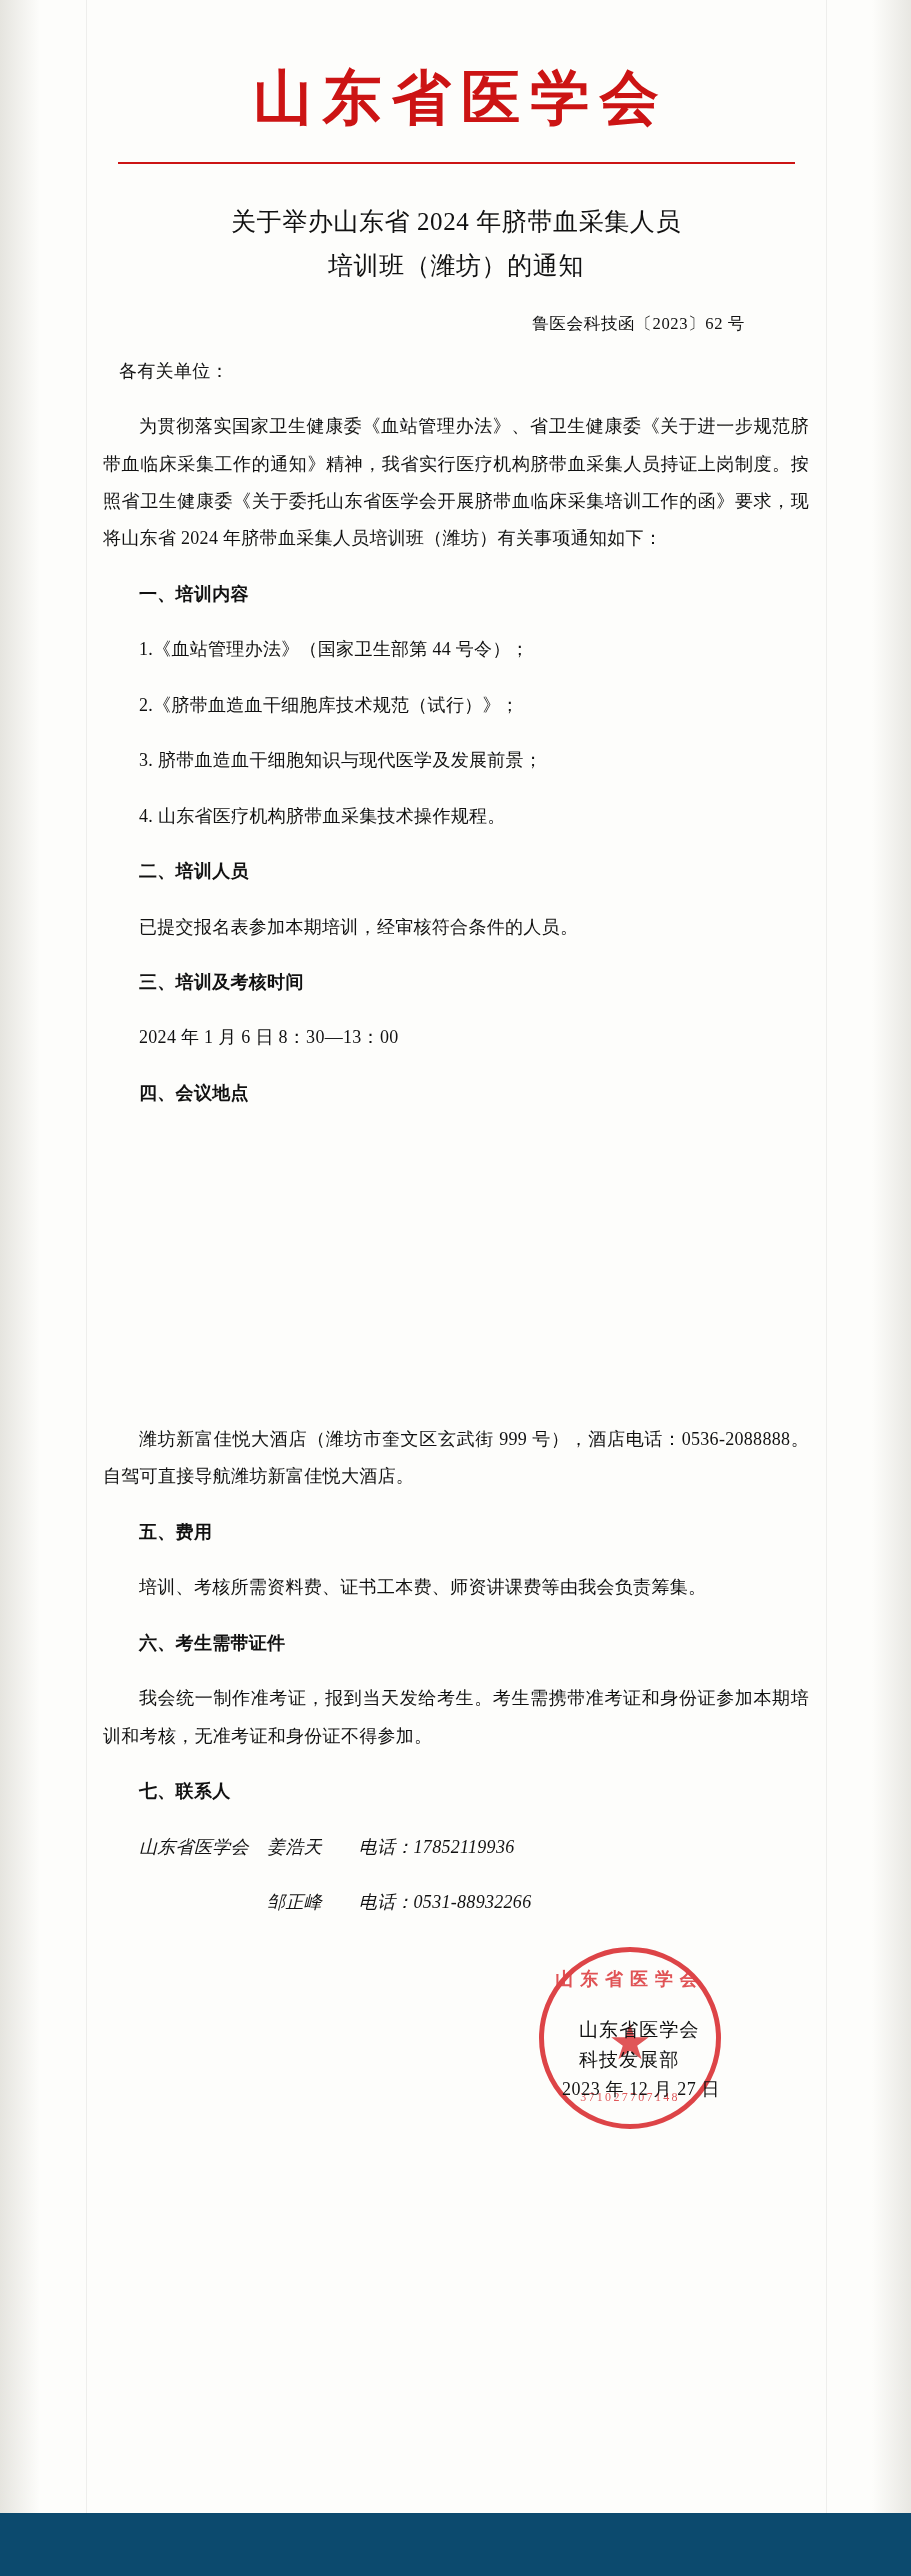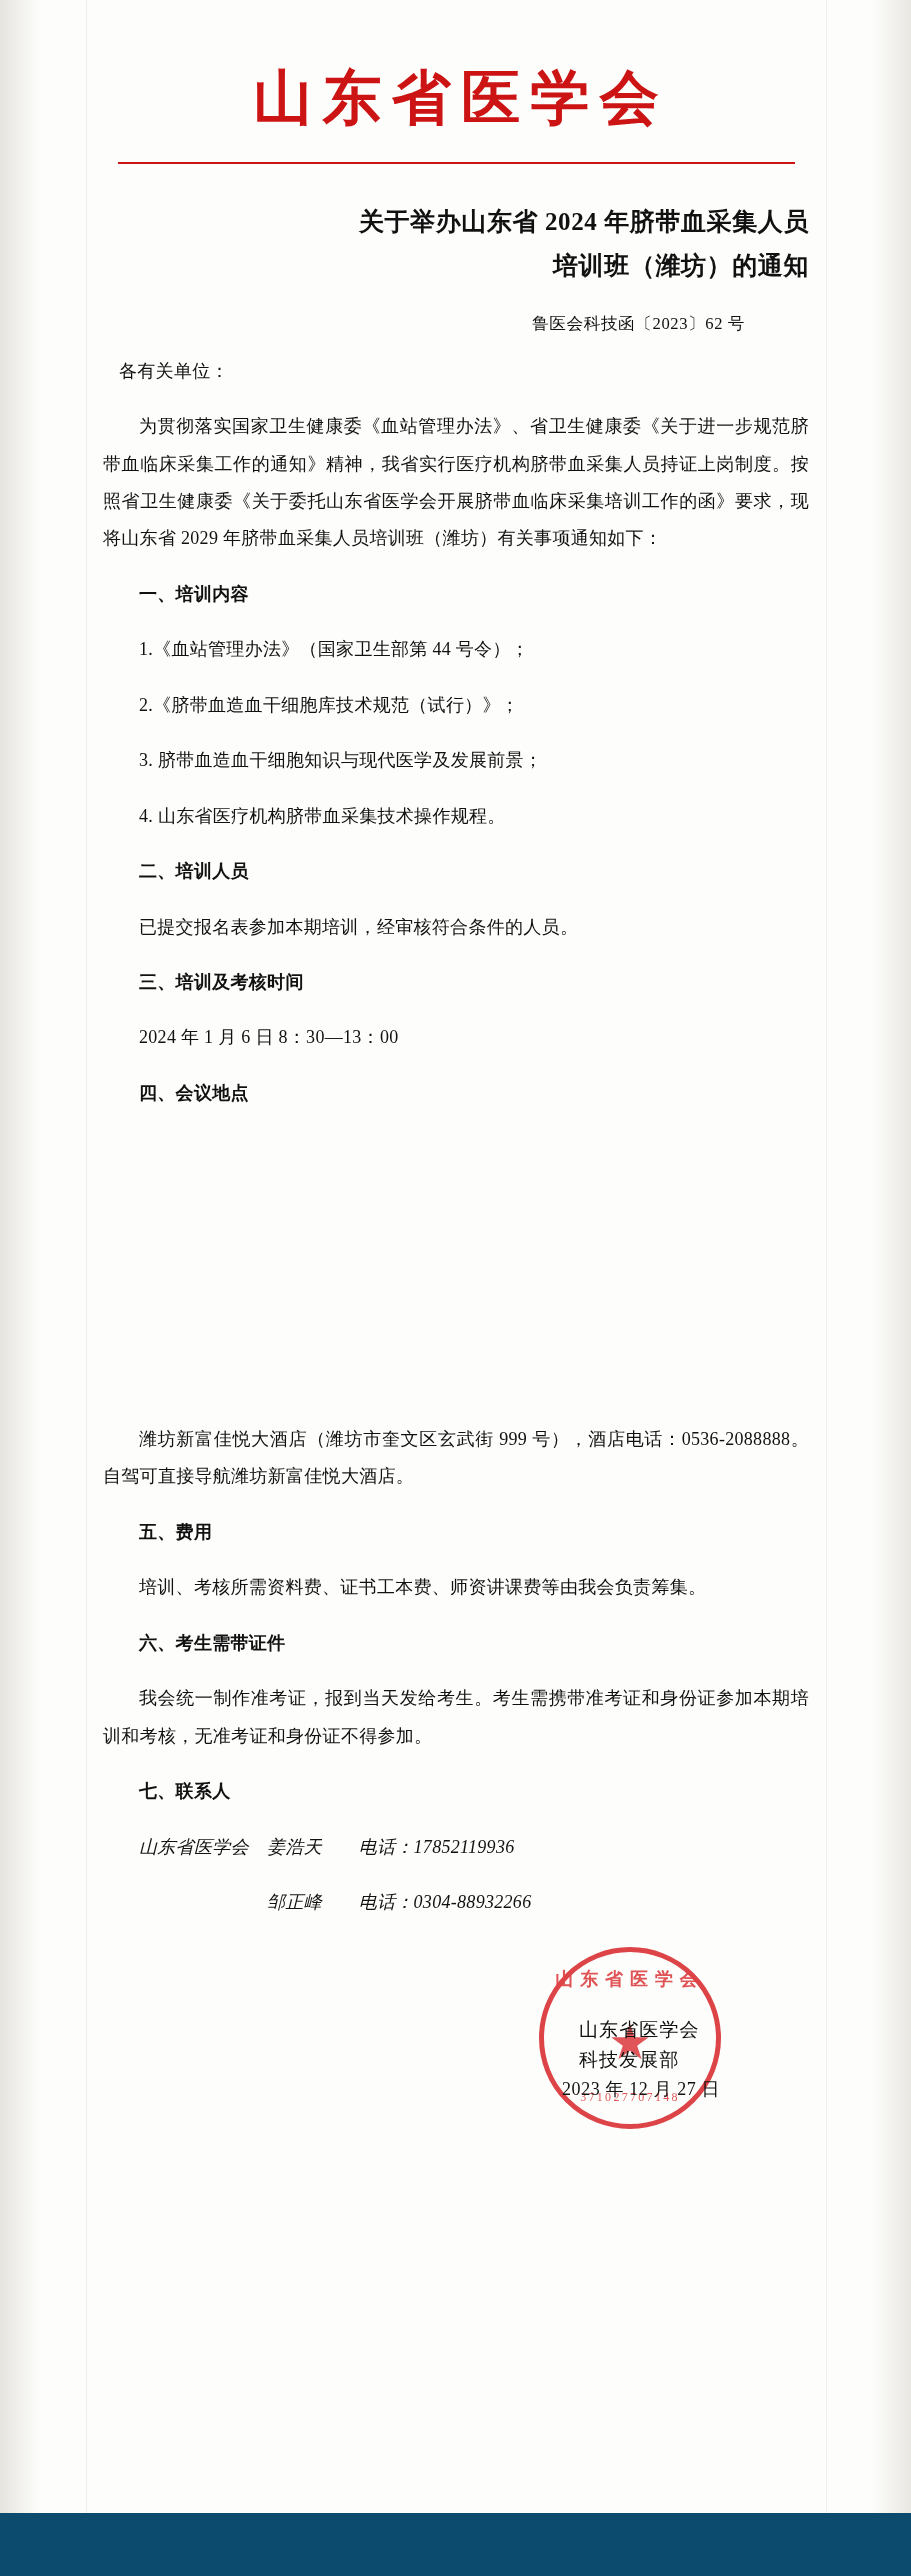--- a/index.html
+++ b/index.html
@@ -73,23 +73,23 @@
   .red-rule {
     margin: 32px auto 0 auto;
     width: 677px;
     height: 2.3px;
     background: #cc1414;
   }
 
   
   .doc-title {
     margin-top: 36px;
-    text-align: right;
+    text-align: center;
     font-size: 25px;
-    font-weight: bold;
+    font-weight: normal;
     line-height: 1.75;
     color: #111;
     letter-spacing: 0.6px;
   }
   .doc-number {
     margin-top: 25px;
     text-align: right;
     padding-right: 64px;
     font-size: 16.6px;
     color: #111;
@@ -216,21 +216,21 @@
 
       <div class="doc-title">
         <div>关于举办山东省 2024 年脐带血采集人员</div>
         <div>培训班（潍坊）的通知</div>
       </div>
 
       <div class="doc-number">鲁医会科技函〔2023〕62 号</div>
 
       <div class="body-block">
         <p class="p-flush">各有关单位：</p>
-        <p class="p-indent">为贯彻落实国家卫生健康委《血站管理办法》、省卫生健康委《关于进一步规范脐带血临床采集工作的通知》精神，我省实行医疗机构脐带血采集人员持证上岗制度。按照省卫生健康委《关于委托山东省医学会开展脐带血临床采集培训工作的函》要求，现将山东省 2029 年脐带血采集人员培训班（潍坊）有关事项通知如下：</p>
+        <p class="p-indent">为贯彻落实国家卫生健康委《血站管理办法》、省卫生健康委《关于进一步规范脐带血临床采集工作的通知》精神，我省实行医疗机构脐带血采集人员持证上岗制度。按照省卫生健康委《关于委托山东省医学会开展脐带血临床采集培训工作的函》要求，现将山东省 2024 年脐带血采集人员培训班（潍坊）有关事项通知如下：</p>
 
         <p class="p-head">一、培训内容</p>
         <p class="p-item">1.《血站管理办法》（国家卫生部第 44 号令）；</p>
         <p class="p-item">2.《脐带血造血干细胞库技术规范（试行）》；</p>
         <p class="p-item">3. 脐带血造血干细胞知识与现代医学及发展前景；</p>
         <p class="p-item">4. 山东省医疗机构脐带血采集技术操作规程。</p>
 
         <p class="p-head">二、培训人员</p>
         <p class="p-sub">已提交报名表参加本期培训，经审核符合条件的人员。</p>
 
@@ -257,21 +257,21 @@
         <p class="p-head">五、费用</p>
         <p class="p-sub">培训、考核所需资料费、证书工本费、师资讲课费等由我会负责筹集。</p>
 
         <p class="p-head">六、考生需带证件</p>
         <p class="p-sub">我会统一制作准考证，报到当天发给考生。考生需携带准考证和身份证参加本期培训和考核，无准考证和身份证不得参加。</p>
 
         <p class="p-head">七、联系人</p>
 
         <p class="p-contact"><span>山东省医学会</span>　<span>姜浩天</span>　　<span>电话：</span><span>17852119936</span></p>
 
-        <p class="p-contact">　　　　　　　<span>邹正峰</span>　　<span>电话：</span><span>0304-88932266</span></p>
+        <p class="p-contact">　　　　　　　<span>邹正峰</span>　　<span>电话：</span><span>0531-88932266</span></p>
       </div>
 
       <div class="seal-area">
         <div class="seal">
           <div class="seal-top-text">山东省医学会</div>
           <div class="seal-star">★</div>
           <div class="seal-bottom-text">371027707148</div>
         </div>
         <div class="sign-org">山东省医学会</div>
         <div class="sign-dept">科技发展部</div>

